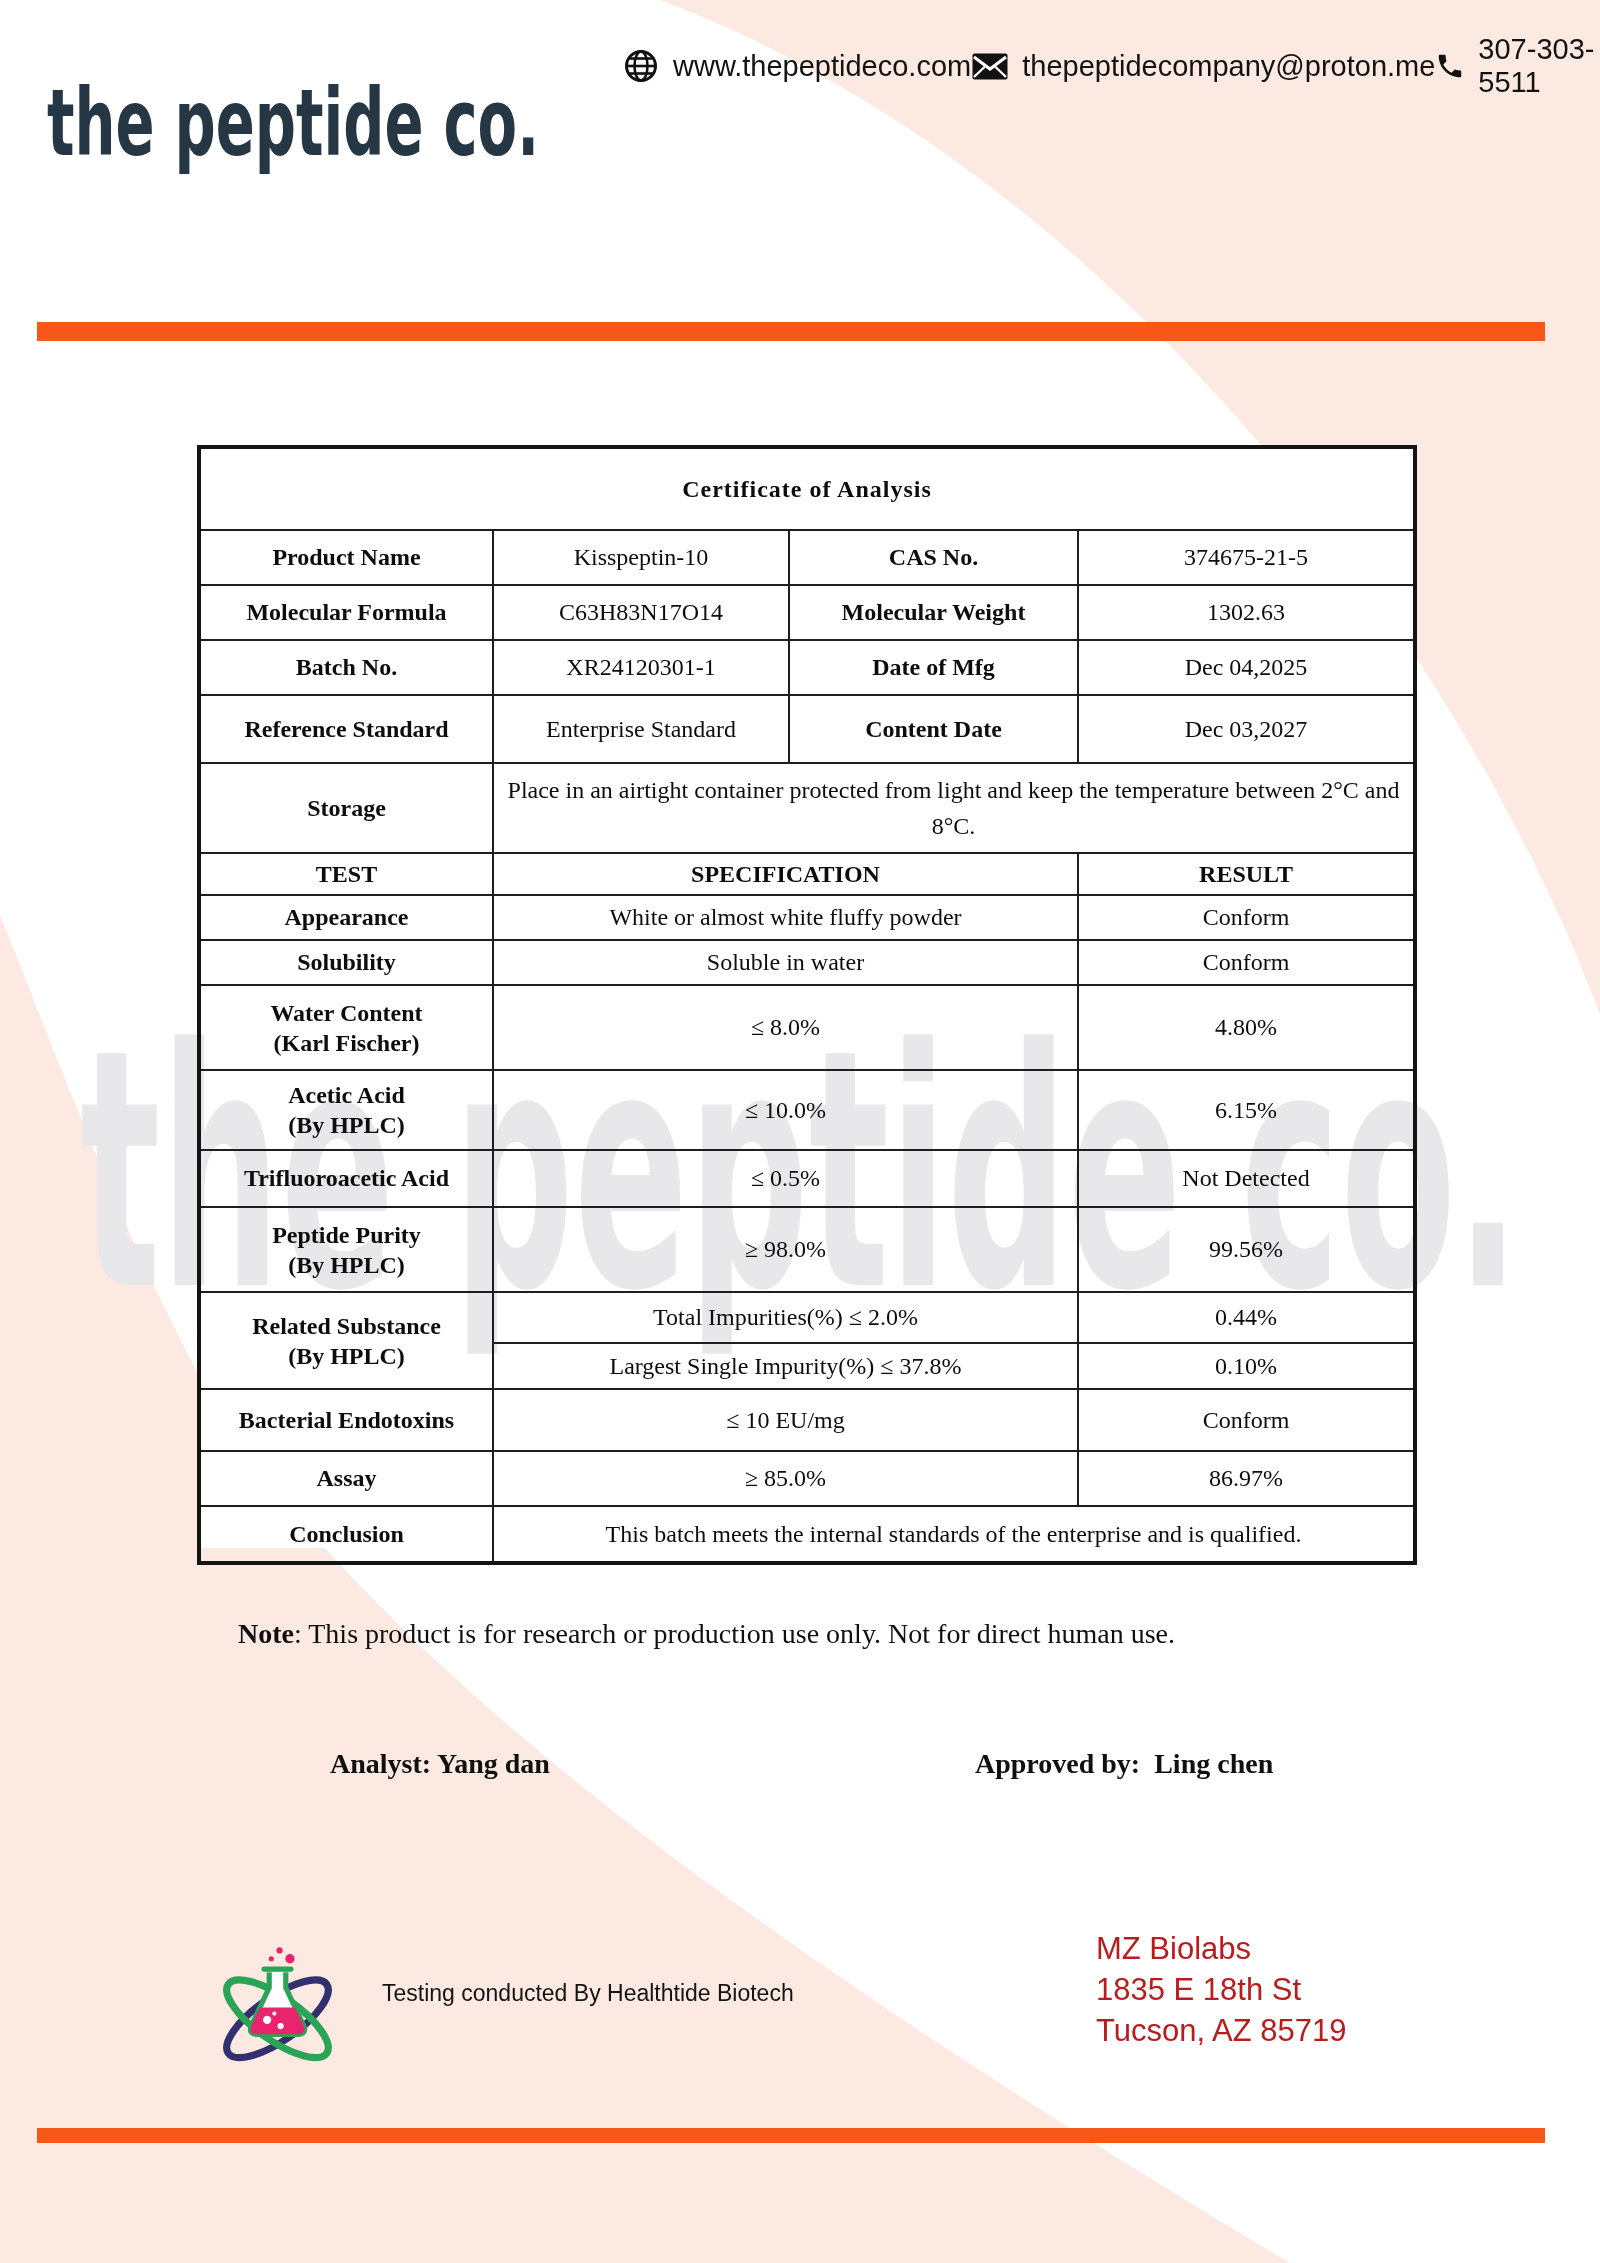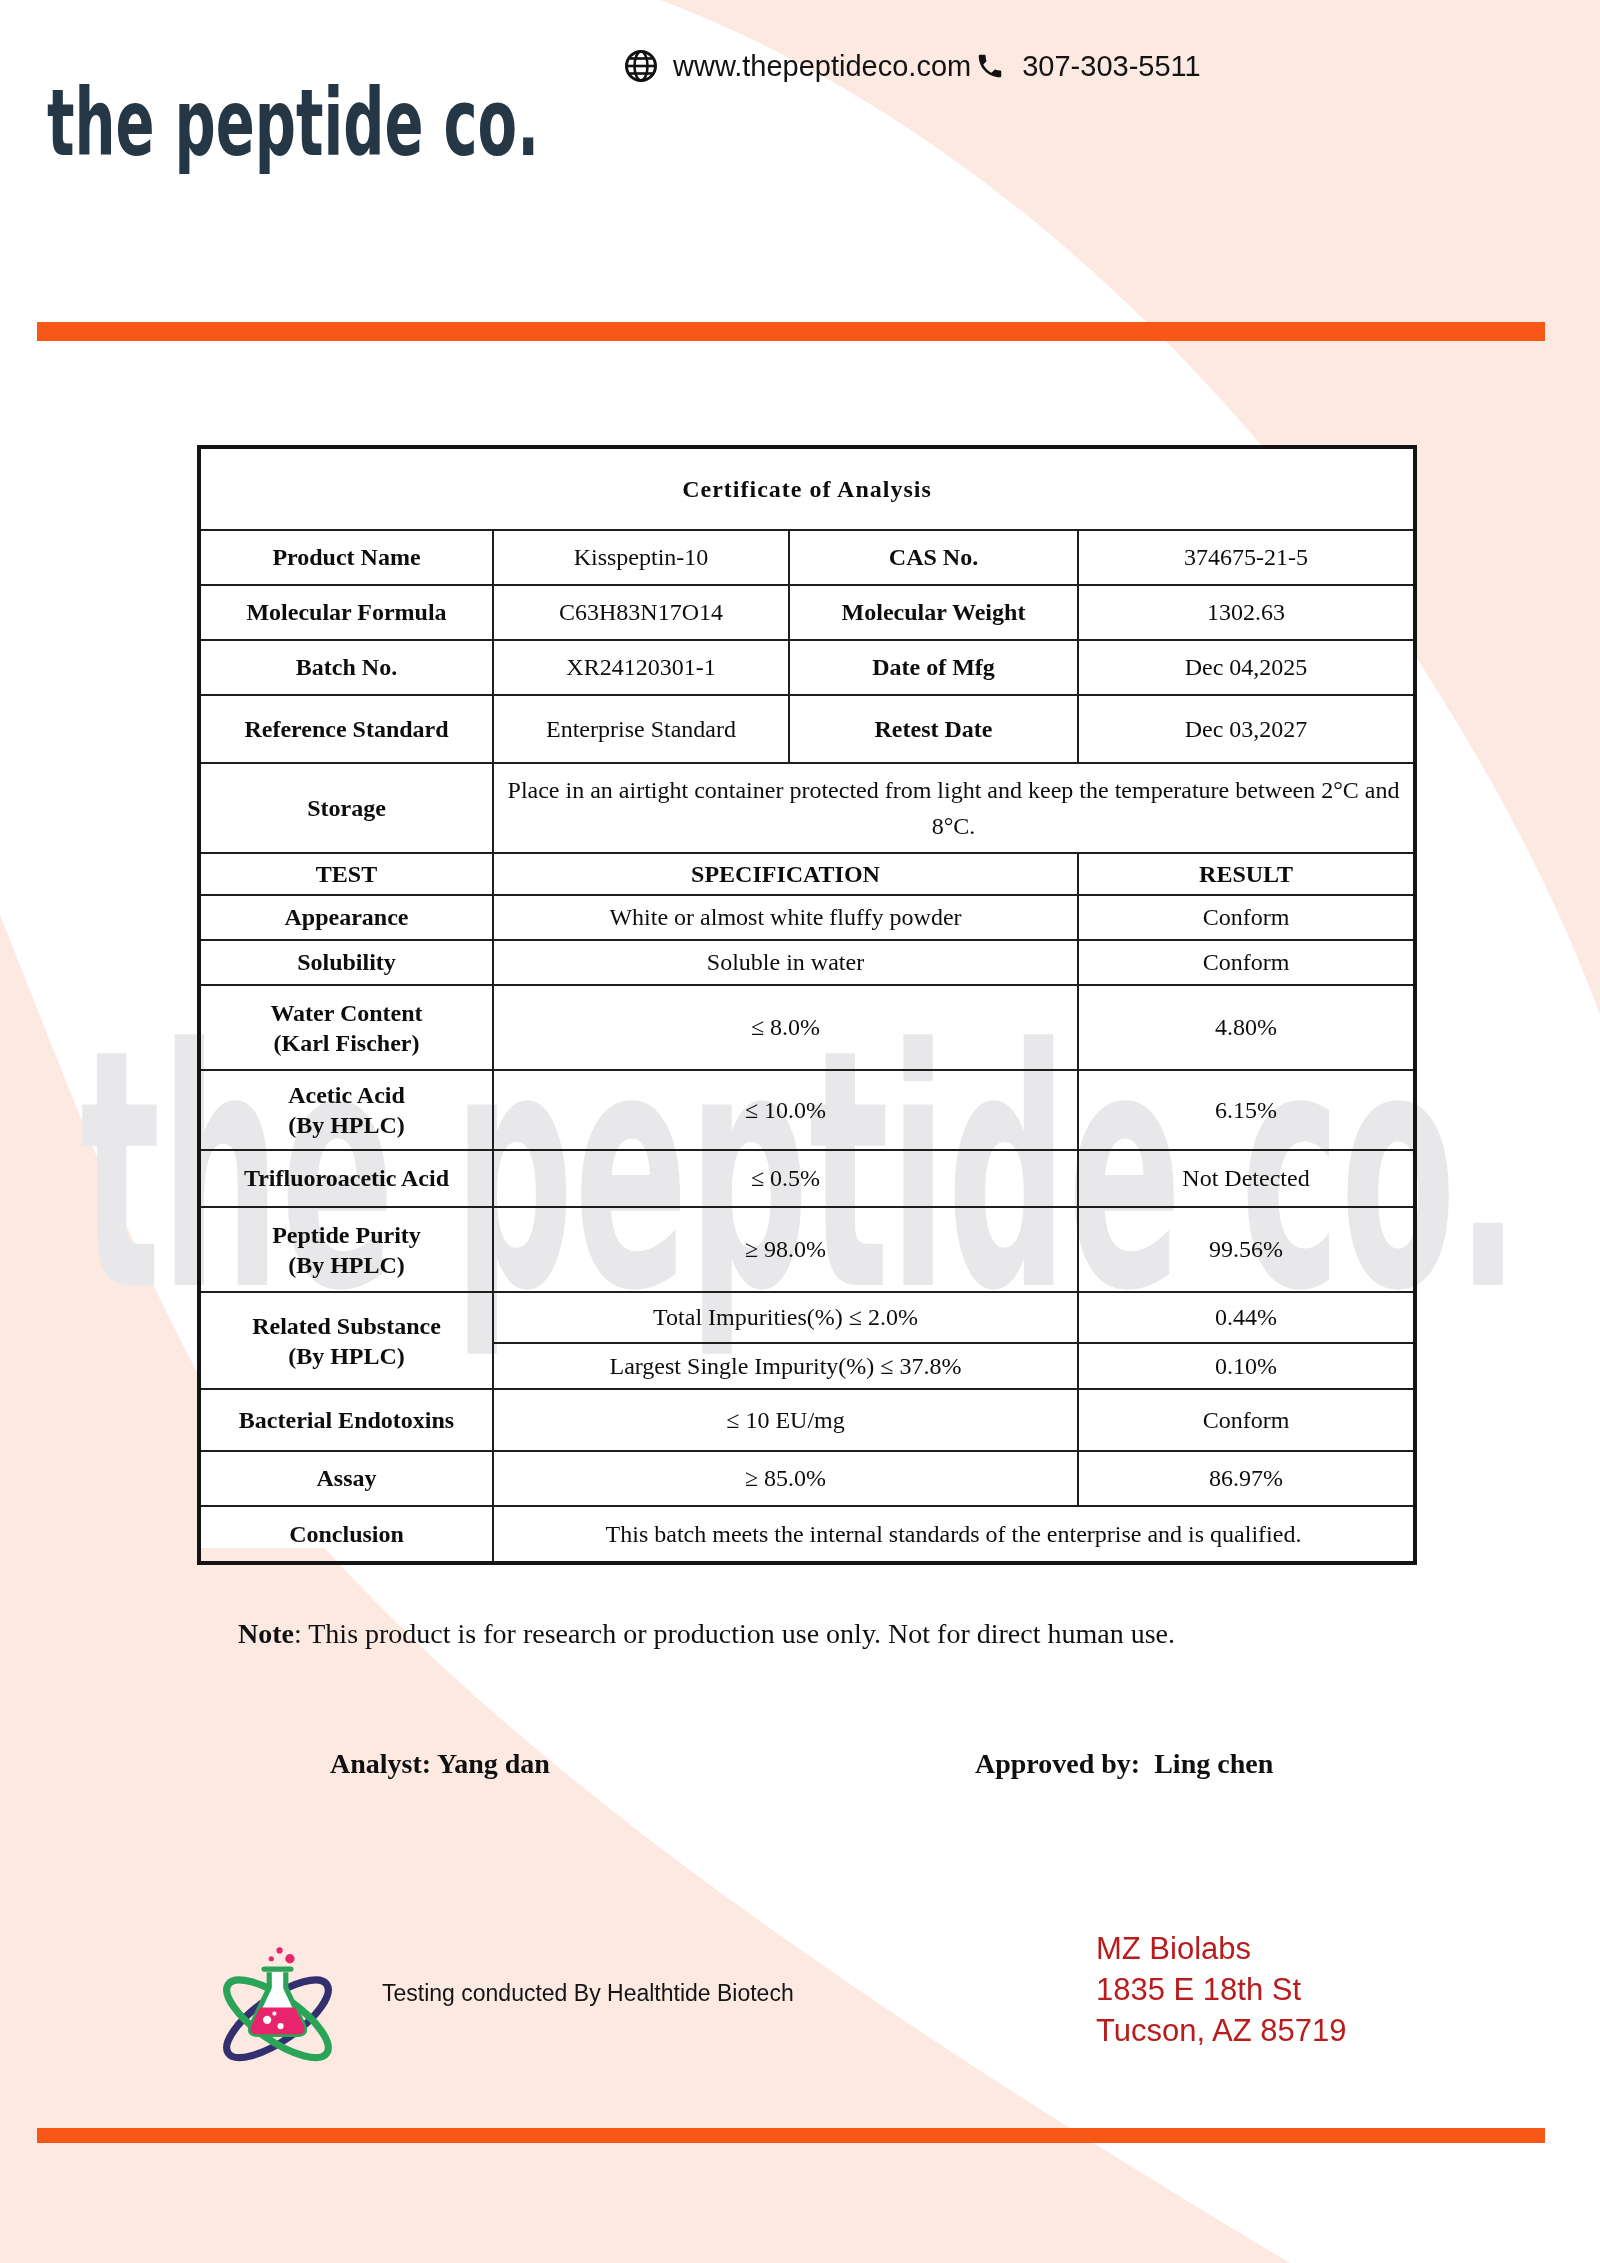--- a/index.html
+++ b/index.html
@@ -74,20 +74,31 @@
           <ellipse cx="17" cy="17" rx="6.5" ry="14.5" fill="none" stroke="#111" stroke-width="2.6"></ellipse>
           <line x1="3" y1="17" x2="31" y2="17" stroke="#111" stroke-width="2.6"></line>
           <line x1="5.5" y1="9.5" x2="28.5" y2="9.5" stroke="#111" stroke-width="2.6"></line>
           <line x1="5.5" y1="24.5" x2="28.5" y2="24.5" stroke="#111" stroke-width="2.6"></line>
         </svg>
       </span>
       <span>www.thepeptideco.com</span>
     </div>
     <div class="contact-row">
       <span class="cicon">
+        <svg width="36" height="27" viewBox="0 0 36 27">
+          <rect x="0.5" y="0.5" width="35" height="26" rx="2" fill="#111"></rect>
+          <polyline points="2,4 18,16 34,4" fill="none" stroke="#fff" stroke-width="3"></polyline>
+          <line x1="2" y1="24" x2="13" y2="13.5" stroke="#fff" stroke-width="2.4"></line>
+          <line x1="34" y1="24" x2="23" y2="13.5" stroke="#fff" stroke-width="2.4"></line>
+        </svg>
+      </span>
+      <span>thepeptidecompany@proton.me</span>
+    </div>
+    <div class="contact-row">
+      <span class="cicon">
         <svg width="30" height="30" viewBox="0 0 24 24">
           <path fill="#111" d="M6.62 10.79c1.44 2.83 3.76 5.14 6.59 6.59l2.2-2.2c.27-.27.67-.36 1.02-.24 1.12.37 2.33.57 3.57.57.55 0 1 .45 1 1V20c0 .55-.45 1-1 1-9.39 0-17-7.61-17-17 0-.55.45-1 1-1h3.5c.55 0 1 .45 1 1 0 1.25.2 2.45.57 3.57.11.35.03.74-.25 1.02l-2.2 2.2z"></path>
         </svg>
       </span>
       <span>307-303-5511</span>
     </div>
   </div>
 
   <div class="bar bar-top layer"></div>
 
@@ -116,21 +127,21 @@
     </tr>
     <tr style="height:55px">
       <td class="lbl">Batch No.</td>
       <td>XR24120301-1</td>
       <td class="lbl">Date of Mfg</td>
       <td>Dec 04,2025</td>
     </tr>
     <tr style="height:68px">
       <td class="lbl">Reference Standard</td>
       <td>Enterprise Standard</td>
-      <td class="lbl">Retest Date</td>
+      <td class="lbl">Content Date</td>
       <td>Dec 03,2027</td>
     </tr>
     <tr style="height:90px">
       <td class="lbl">Storage</td>
       <td colspan="3" class="storage-text">Place in an airtight container protected from light and keep the temperature between 2°C and 8°C.</td>
     </tr>
     <tr style="height:42px">
       <td class="hdr">TEST</td>
       <td colspan="2" class="hdr">SPECIFICATION</td>
       <td class="hdr">RESULT</td>

